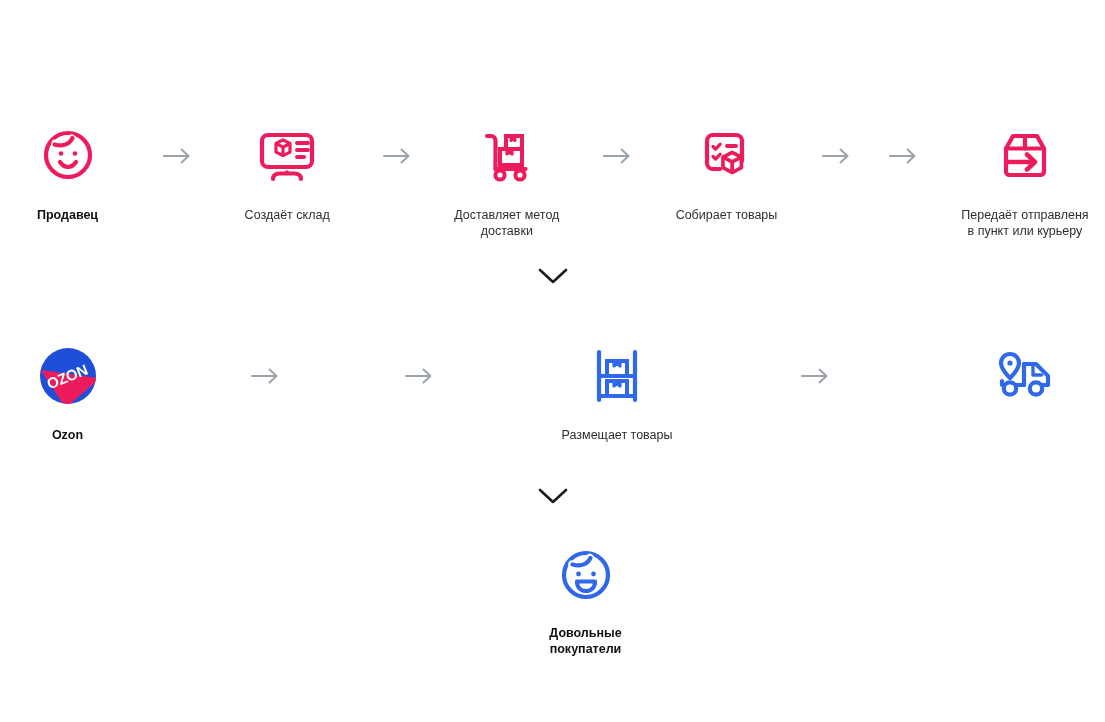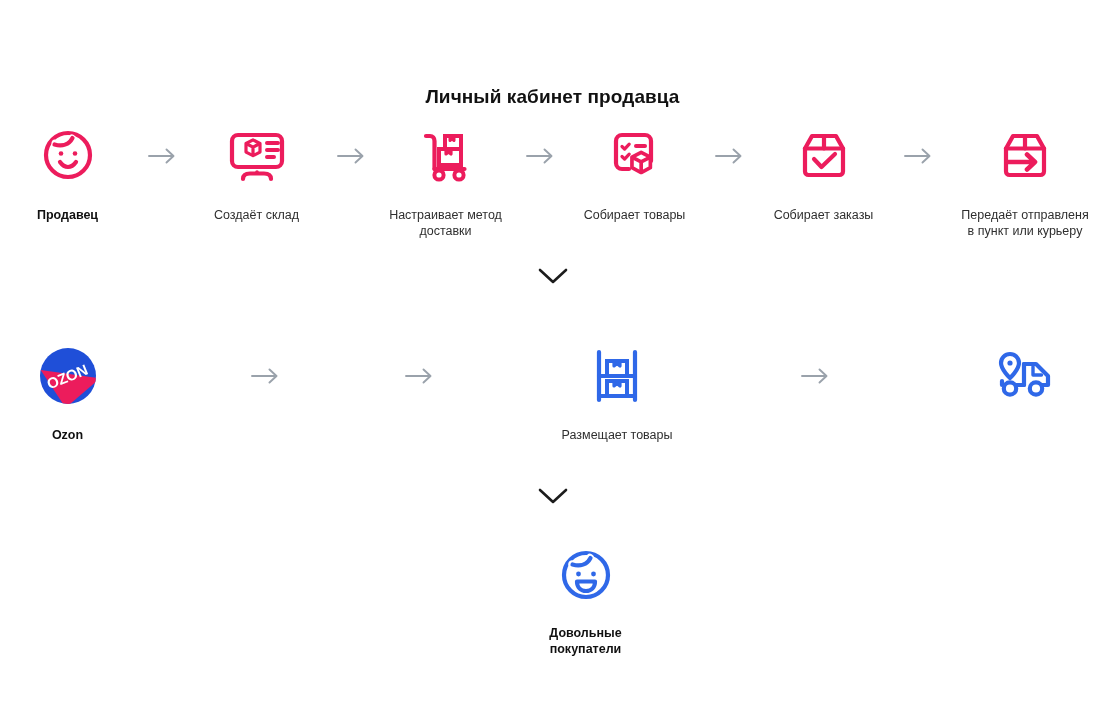--- a/index.html
+++ b/index.html
@@ -118,21 +118,20 @@
     transform:rotate(-22deg);
     display:block;
     text-shadow:0 0 1px rgba(0,0,0,.06);
   }
 </style>
 </head>
 <body>
 
 <div class="stage">
 
-  <div class="section-title" id="title-seller">Личный кабинет продавца</div>
 
   <div class="row" id="row-seller">
 
     <div class="node">
       <div class="node-icon">
         <svg width="58" height="58" viewBox="0 0 58 58" fill="none">
           <path d="M29 6c-12.1 0-22 9.9-22 22s9.9 22 22 22 22-9.9 22-22S41.1 6 29 6z" stroke="#ec1c5c" stroke-width="4.2" fill="none"></path>
           <path d="M16 16c7 2.5 13.5 1 17-5" stroke="#ffffff" stroke-width="7" fill="none" stroke-linecap="round"></path>
           <path d="M15.5 17.5c7.5 2.2 14.5.3 18-6.5" stroke="#ec1c5c" stroke-width="4.2" fill="none" stroke-linecap="round"></path>
           <circle cx="22" cy="26.5" r="2.3" fill="#ec1c5c"></circle>
@@ -175,21 +174,21 @@
           <path d="M9 9h4c2.8 0 4.5 2 4.5 5v28" stroke="#ec1c5c" stroke-width="4.2" fill="none" stroke-linecap="round"></path>
           <path d="M17.5 42h30" stroke="#ec1c5c" stroke-width="4.2" stroke-linecap="round"></path>
           <rect x="22" y="22" width="22" height="16" stroke="#ec1c5c" stroke-width="4" fill="none"></rect>
           <path d="M29 22v5l2.5-2 2.5 2v-5" stroke="#ec1c5c" stroke-width="3.2" fill="none" stroke-linejoin="round"></path>
           <rect x="28" y="9" width="16" height="13" stroke="#ec1c5c" stroke-width="4" fill="none"></rect>
           <path d="M33 9v4.5l2-1.6 2 1.6V9" stroke="#ec1c5c" stroke-width="3" fill="none" stroke-linejoin="round"></path>
           <circle cx="22" cy="48" r="4.6" stroke="#ec1c5c" stroke-width="4" fill="none"></circle>
           <circle cx="42" cy="48" r="4.6" stroke="#ec1c5c" stroke-width="4" fill="none"></circle>
         </svg>
       </div>
-      <div class="node-label">Настраивает метод
+      <div class="node-label">Доставляет метод
 доставки</div>
     </div>
 
     <div class="arrow">
       <svg width="28" height="16" viewBox="0 0 28 16" fill="none">
         <path d="M1 8h24M18.5 1.5L25.5 8l-7 6.5" stroke="#9aa2ab" stroke-width="1.9" fill="none" stroke-linecap="round" stroke-linejoin="round"></path>
       </svg>
     </div>
 
     <div class="node">
@@ -205,31 +204,20 @@
       </div>
       <div class="node-label">Собирает товары</div>
     </div>
 
     <div class="arrow">
       <svg width="28" height="16" viewBox="0 0 28 16" fill="none">
         <path d="M1 8h24M18.5 1.5L25.5 8l-7 6.5" stroke="#9aa2ab" stroke-width="1.9" fill="none" stroke-linecap="round" stroke-linejoin="round"></path>
       </svg>
     </div>
 
-    <div class="node">
-      <div class="node-icon">
-        <svg width="58" height="58" viewBox="0 0 58 58" fill="none">
-          <path d="M10 21.5L17 9h24l7 12.5v23a3.5 3.5 0 0 1-3.5 3.5h-31A3.5 3.5 0 0 1 10 44.5z" stroke="#ec1c5c" stroke-width="4.2" fill="none" stroke-linejoin="round"></path>
-          <path d="M10 21.5h38" stroke="#ec1c5c" stroke-width="4.2" stroke-linecap="round"></path>
-          <path d="M29 9v12.5" stroke="#ec1c5c" stroke-width="4.2" stroke-linecap="round"></path>
-          <path d="M19 32l7.5 8L40 27" stroke="#ec1c5c" stroke-width="4.2" fill="none" stroke-linecap="round" stroke-linejoin="round"></path>
-        </svg>
-      </div>
-      <div class="node-label">Собирает заказы</div>
-    </div>
 
     <div class="arrow">
       <svg width="28" height="16" viewBox="0 0 28 16" fill="none">
         <path d="M1 8h24M18.5 1.5L25.5 8l-7 6.5" stroke="#9aa2ab" stroke-width="1.9" fill="none" stroke-linecap="round" stroke-linejoin="round"></path>
       </svg>
     </div>
 
     <div class="node wide">
       <div class="node-icon">
         <svg width="58" height="58" viewBox="0 0 58 58" fill="none">

